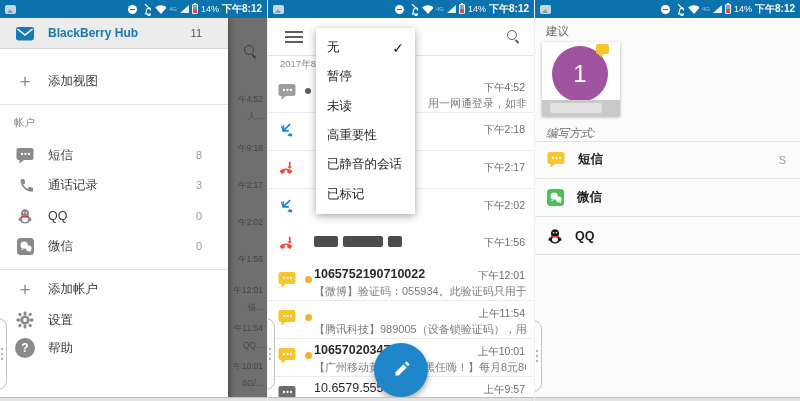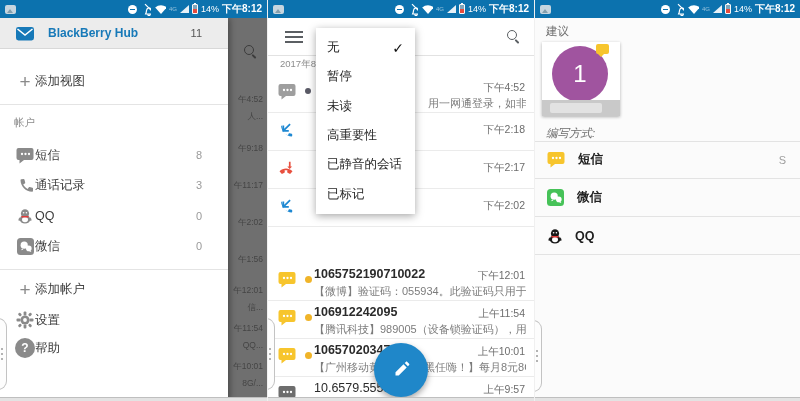--- a/index.html
+++ b/index.html
@@ -43,21 +43,21 @@
   
   .dim-strip { position:absolute; top:18px; right:0; width:39px; bottom:0; background:#6f6f6f; z-index:5; }
   .dim-frag { position:absolute; right:4px; font-size:8.5px; color:#454545; white-space:nowrap; }
   .dim-mag { position:absolute; right:11px; top:27px; color:#3c3c3c; }
   .drawer { position:absolute; top:18px; left:0; width:228px; bottom:0; background:#fff; z-index:10; box-shadow:2px 0 6px rgba(0,0,0,.35); }
   .drawer-header { position:absolute; top:0; left:0; right:0; height:31px; background:#ececec; border-bottom:1px solid #d8d8d8;
                    display:flex; align-items:center; padding:0 14px 0 15px; }
   .hub-title { color:#1779b8; font-size:12px; font-weight:bold; margin-left:13px; }
   .hub-count { margin-left:auto; margin-right:12px; color:#555; font-size:11px; }
   .d-row { position:absolute; left:0; width:100%; height:30px; display:flex; align-items:center; padding:0 14px 0 15px; }
-  .d-row .lbl { color:#3c3c3c; font-size:12.5px; }
+  .d-row .lbl { margin-left:13px; color:#3c3c3c; font-size:12.5px; }
   .d-row .cnt { margin-left:auto; margin-right:12px; color:#9a9a9a; font-size:11px; }
   .d-plus { font-size:19px; color:#8a8a8a; width:20px; text-align:center; line-height:1; }
   .d-ico { width:20px; height:20px; display:flex; align-items:center; justify-content:center; }
   .sect-lbl { position:absolute; left:14px; top:98px; font-size:10.5px; color:#8a8a8a; }
   .d-div { position:absolute; left:0; right:0; height:1px; background:#e4e4e4; }
 
   
   .toolbar { position:absolute; top:18px; left:0; right:0; height:38px; background:#fff; border-bottom:1px solid #e2e2e2; z-index:6; }
   .toolbar .burger { position:absolute; left:17px; top:13px; }
   .toolbar .mag { position:absolute; right:15px; top:12px; color:#5b5f63; }
@@ -178,21 +178,21 @@
         <span class="sb-pct">14%</span>
         <span class="sb-time">下午8:12</span>
       </span>
     </div>
 
     <div class="dim-strip">
       <span class="mag dim-mag"></span>
       <span class="dim-frag" style="top:76px">午4:52</span>
       <span class="dim-frag" style="top:93px">人...</span>
       <span class="dim-frag" style="top:125px">午9:18</span>
-      <span class="dim-frag" style="top:162px">午11:17</span>
+      <span class="dim-frag" style="top:162px">午2:17</span>
       <span class="dim-frag" style="top:199px">午2:02</span>
       <span class="dim-frag" style="top:236px">午1:56</span>
       <span class="dim-frag" style="top:267px">午12:01</span>
       <span class="dim-frag" style="top:284px">信...</span>
       <span class="dim-frag" style="top:305px">午11:54</span>
       <span class="dim-frag" style="top:322px">QQ...</span>
       <span class="dim-frag" style="top:343px">午10:01</span>
       <span class="dim-frag" style="top:360px">8G/...</span>
       <span class="dim-frag" style="top:380px">午9:57</span>
     </div>
@@ -324,35 +324,45 @@
           <use href="#ic-call-miss"></use>
         </svg>
       <span class="rtime" style="top:10px">下午2:17</span>
     </div>
     <div class="mrow" style="top:189px">
       <svg class="ric" style="top:9px" width="18" height="18" fill="#1e88d2">
           <use href="#ic-call-in"></use>
         </svg>
       <span class="rtime" style="top:10px">下午2:02</span>
     </div>
+    <div class="mrow" style="top:226px">
+      <svg class="ric" style="top:10px" width="18" height="16" fill="#e8503f">
+          <use href="#ic-call-miss"></use>
+        </svg>
+      <span class="redact">
+          <i style="width:24px"></i>
+          <i style="width:40px"></i>
+          <i style="width:14px"></i>
+        </span>
+      <span class="rtime" style="top:10px">下午1:56</span>
+    </div>
     <div class="mrow" style="top:263px">
       <svg class="ric" width="19" height="17" fill="#f7c52d">
           <use href="#ic-bubble"></use>
         </svg>
       <span class="rdot"></span>
       <span class="rsender">1065752190710022</span>
       <span class="rtime">下午12:01</span>
       <span class="rprev">【微博】验证码：055934。此验证码只用于受信...</span>
     </div>
     <div class="mrow" style="top:301px">
       <svg class="ric" width="19" height="17" fill="#f7c52d">
           <use href="#ic-bubble"></use>
         </svg>
       <span class="rdot"></span>
-      <span class="rsender">106912242095</span>
       <span class="rtime">上午11:54</span>
       <span class="rprev">【腾讯科技】989005（设备锁验证码），用于QQ...</span>
     </div>
     <div class="mrow" style="top:339px">
       <svg class="ric" width="19" height="17" fill="#f7c52d">
           <use href="#ic-bubble"></use>
         </svg>
       <span class="rdot"></span>
       <span class="rsender">1065702034742</span>
       <span class="rtime">上午10:01</span>

